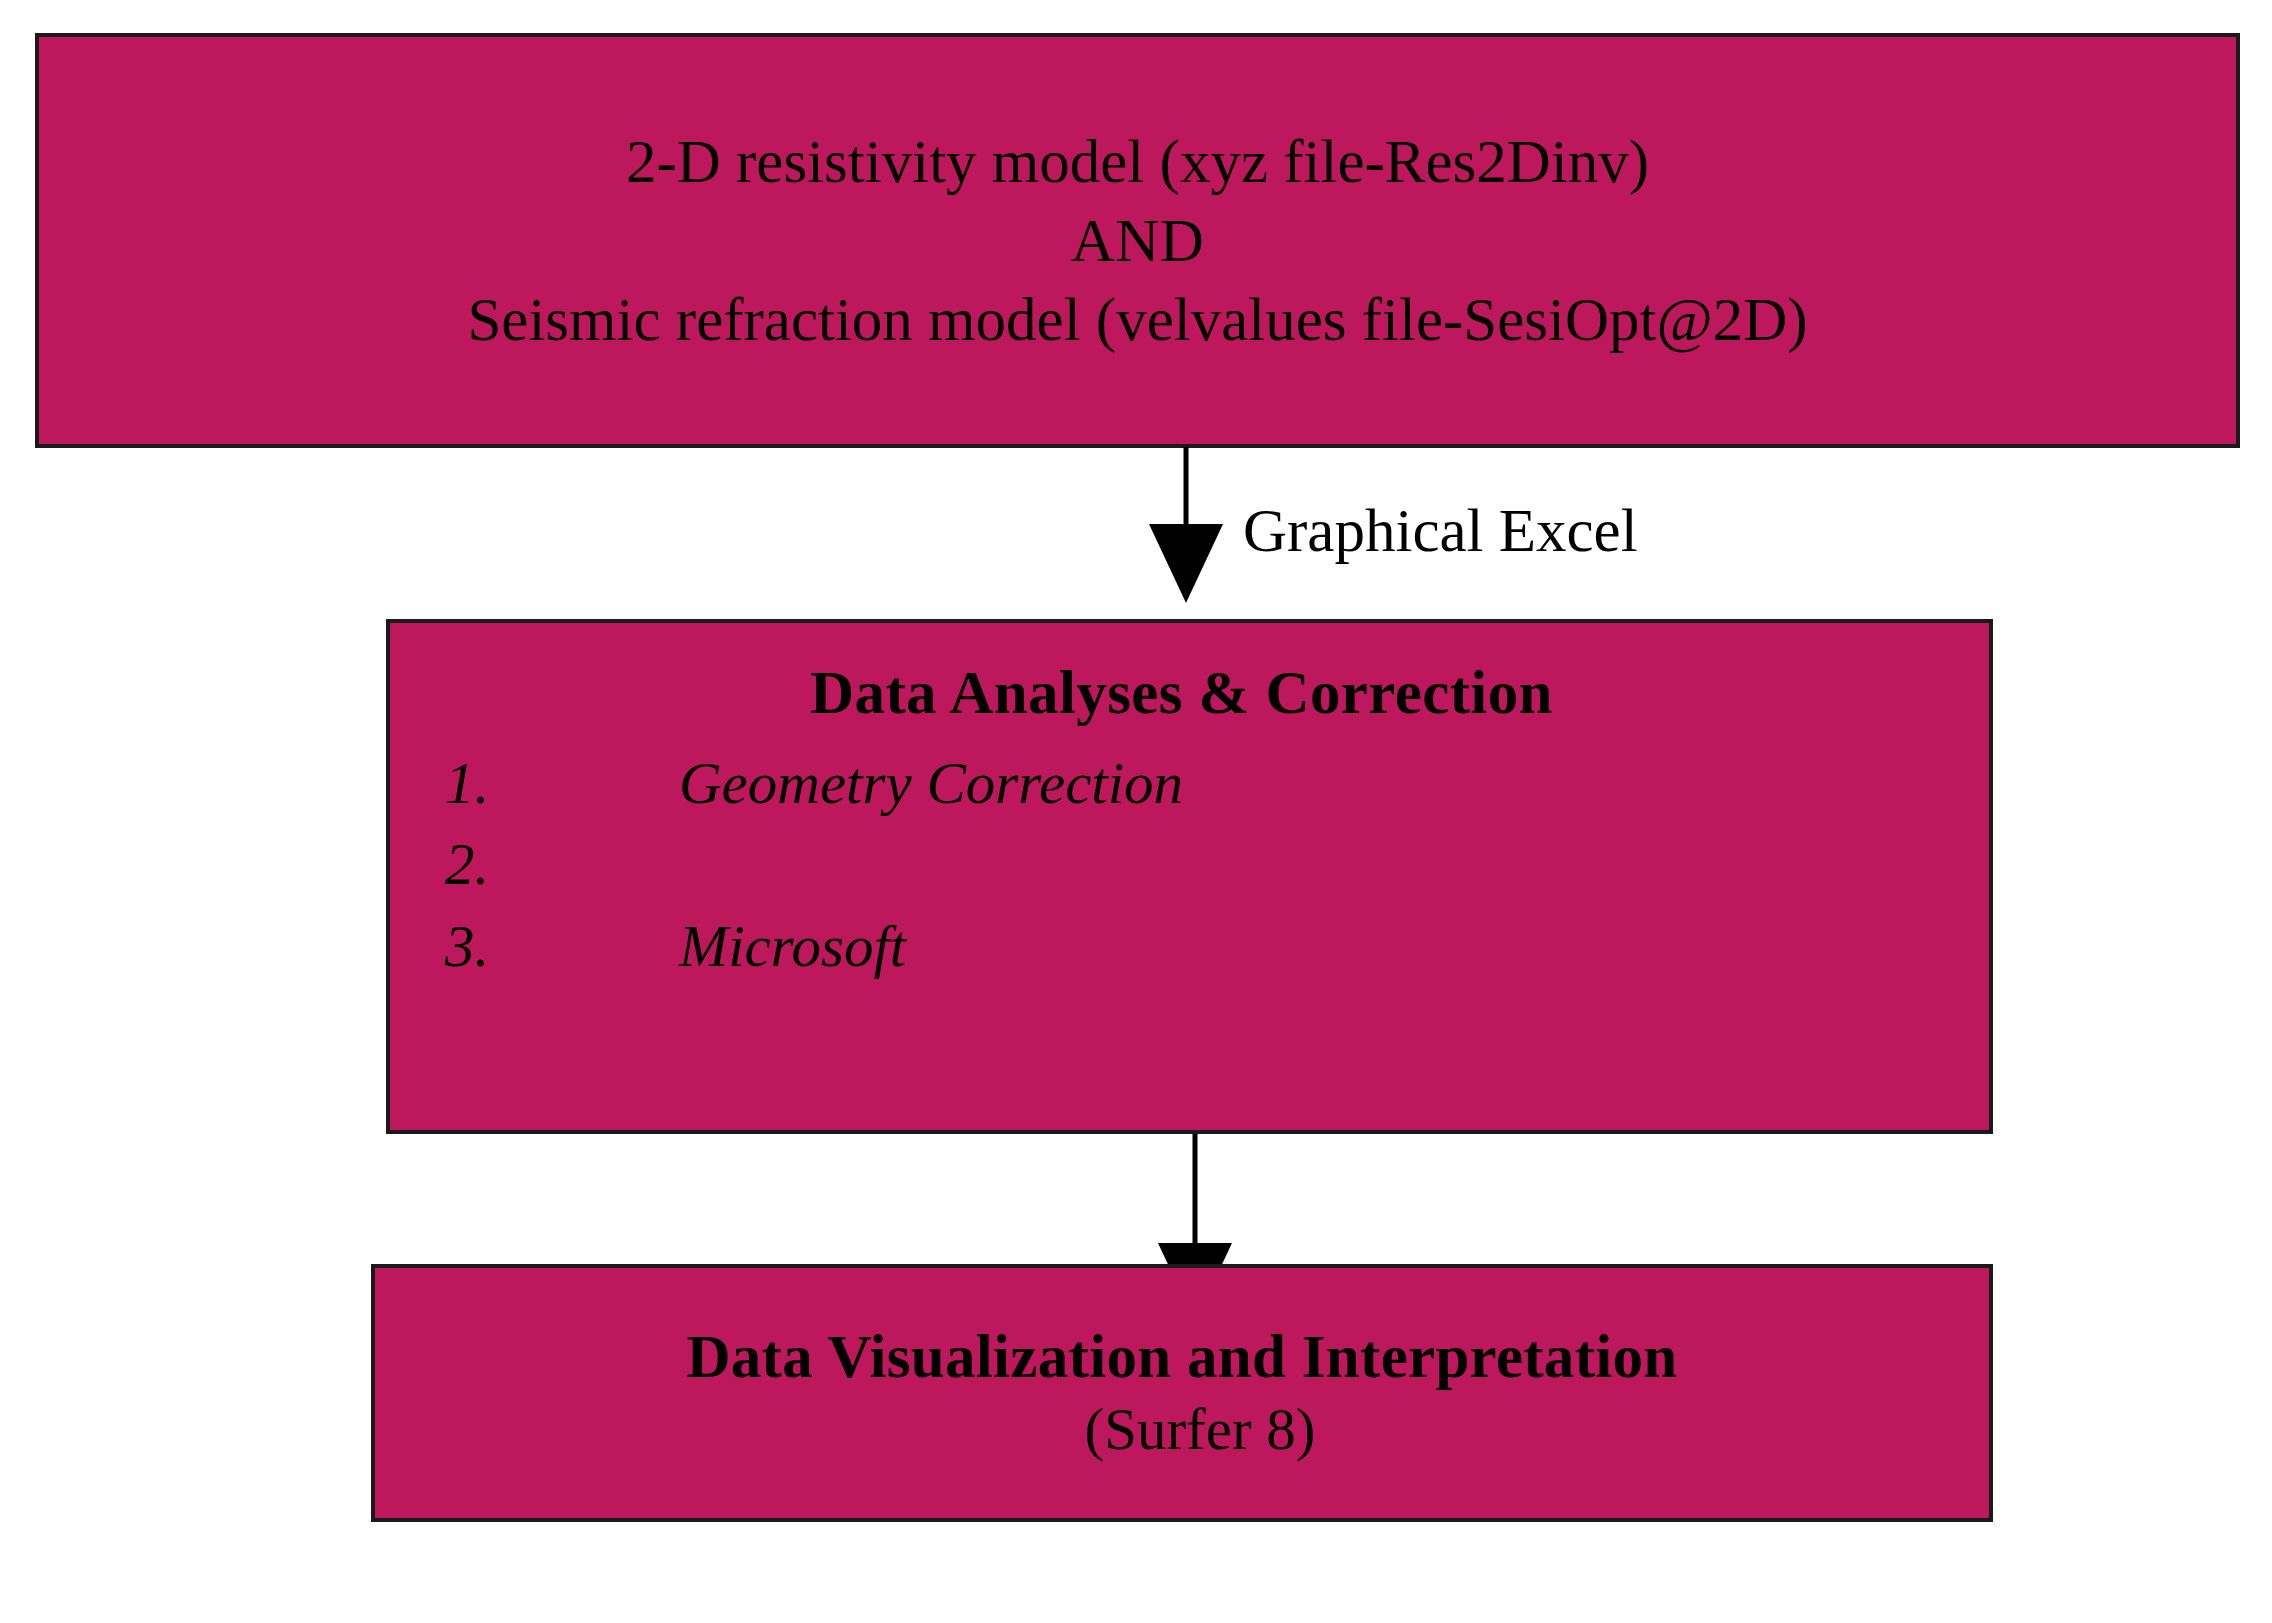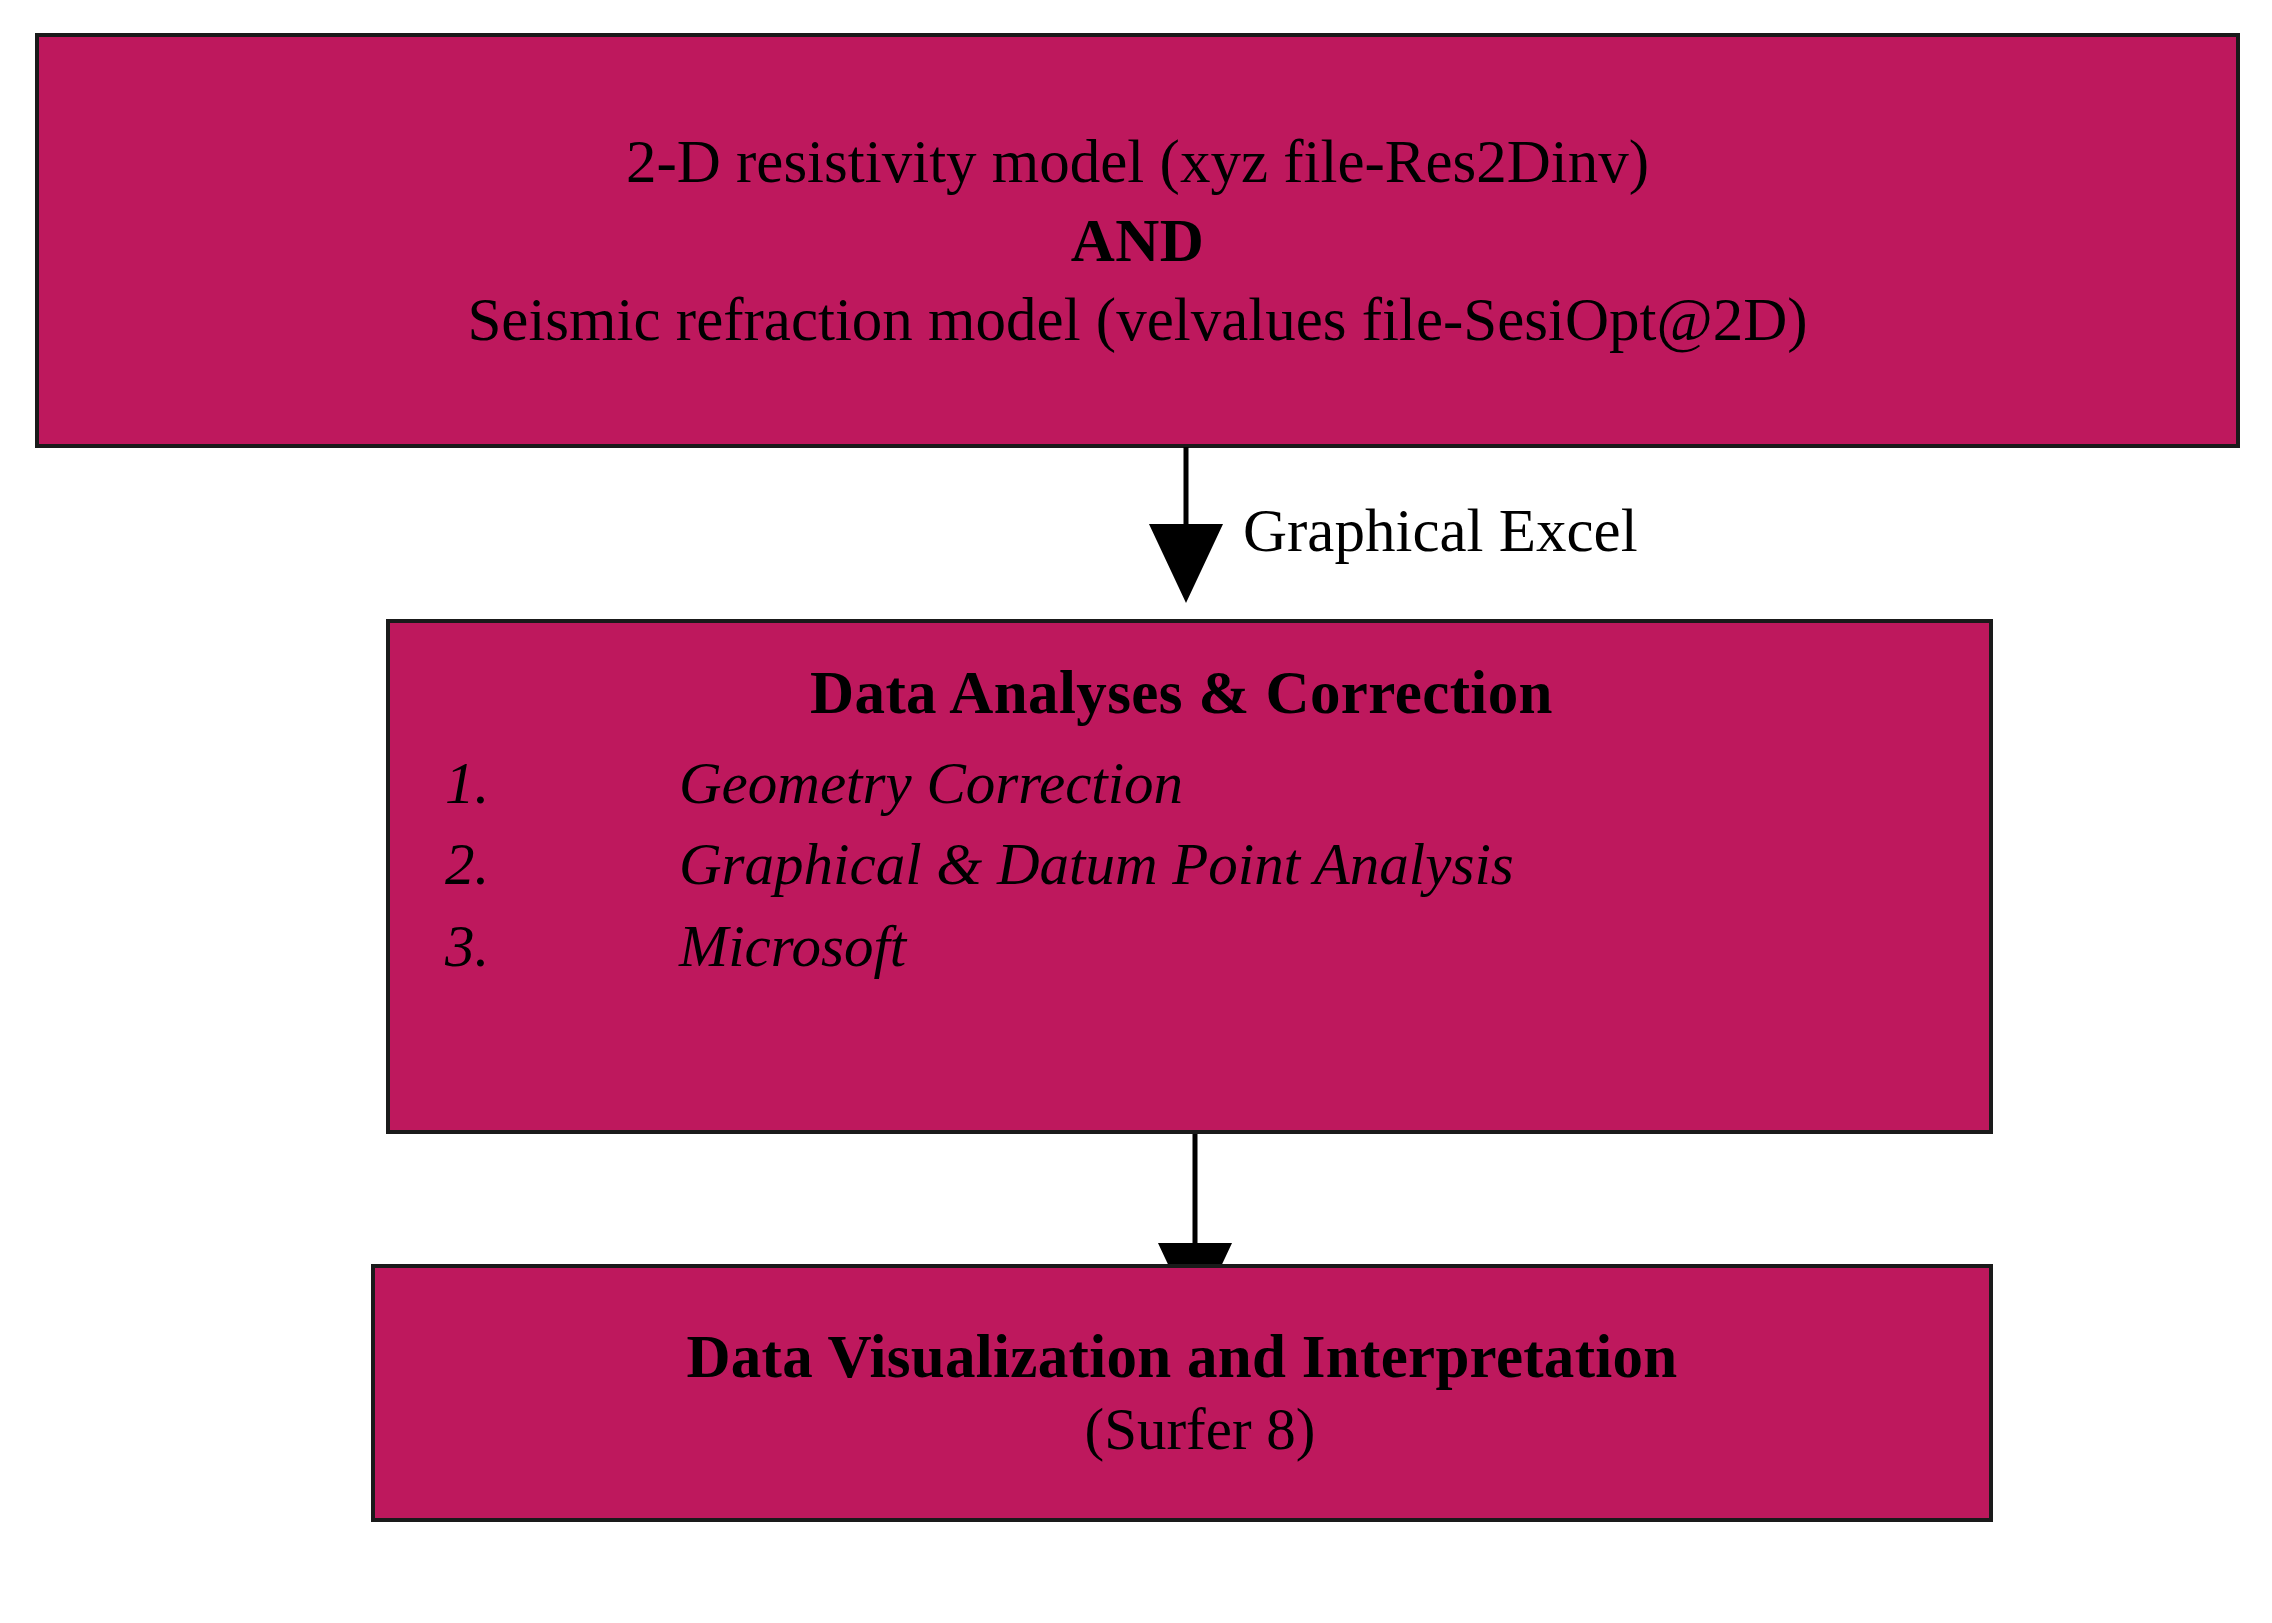--- a/index.html
+++ b/index.html
@@ -41,21 +41,21 @@
     height: 415px;
     padding: 26px 40px;
   }
   #box-source .line {
     font-size: 61px;
     line-height: 1.30;
     text-align: center;
     white-space: nowrap;
   }
   #box-source .line.strong {
-    font-weight: bold;
+    font-weight: normal;
     letter-spacing: 0.5px;
   }
 
   
   #box-analysis {
     left: 386px;
     top: 619px;
     width: 1607px;
     height: 515px;
     justify-content: flex-start;
@@ -186,21 +186,20 @@
 
   <div class="flow-box" id="box-analysis">
     <div class="heading">Data Analyses &amp; Correction</div>
     <div class="steps">
       <div class="step">
         <span class="step-num">1.</span>
         <span class="step-label">Geometry Correction</span>
       </div>
       <div class="step">
         <span class="step-num">2.</span>
-        <span class="step-label">Graphical &amp; Datum Point Analysis</span>
       </div>
       <div class="step">
         <span class="step-num">3.</span>
         <span class="step-label">Microsoft</span>
       </div>
     </div>
   </div>
 
   <div class="arrow" id="arrow-analysis-to-output">
     <div class="shaft"></div>

